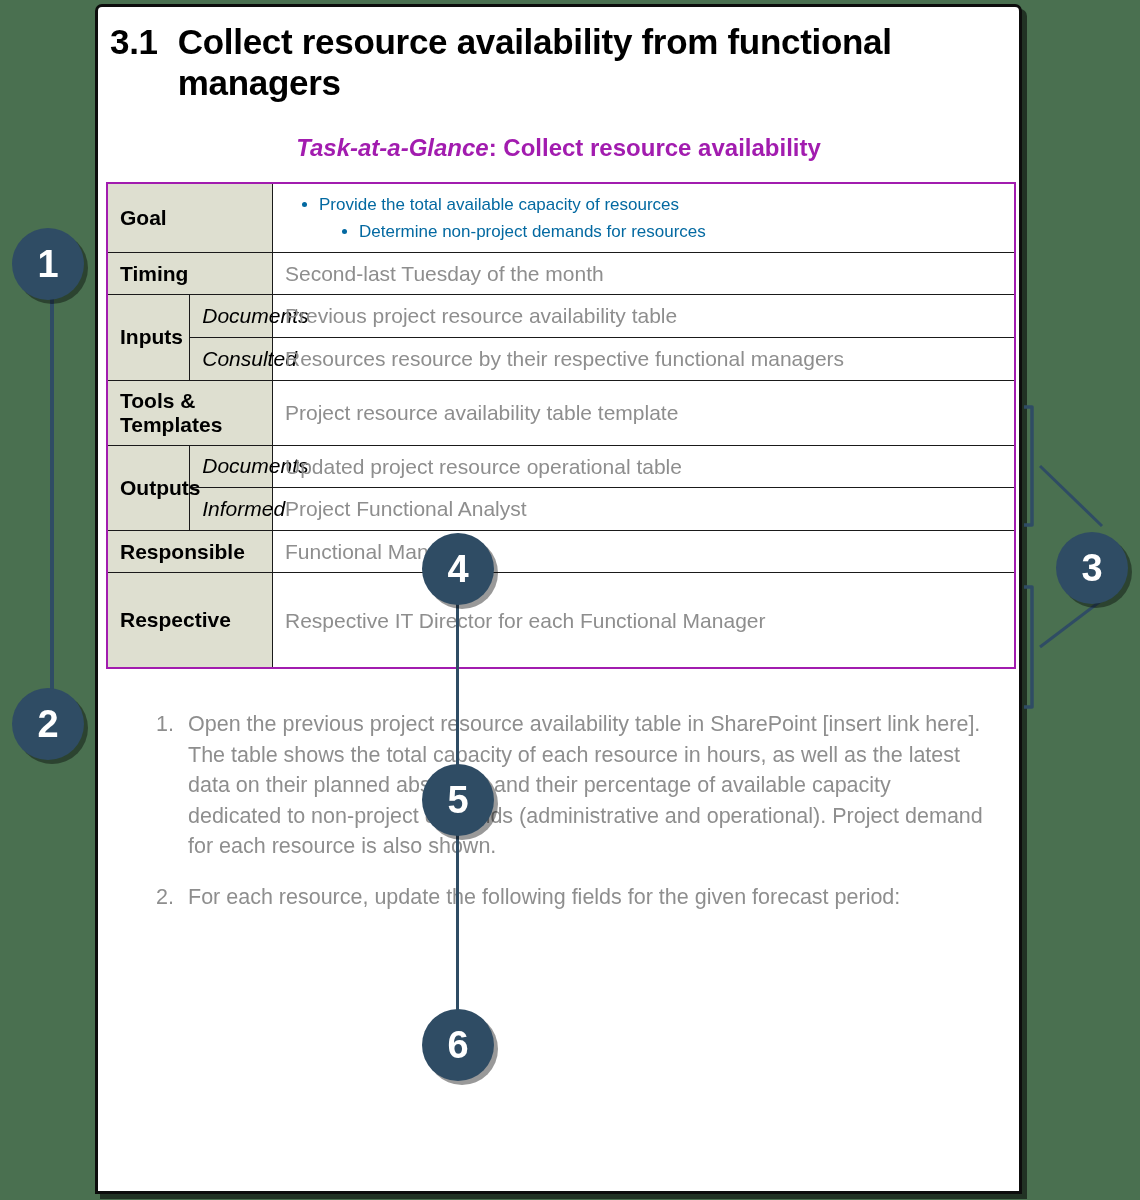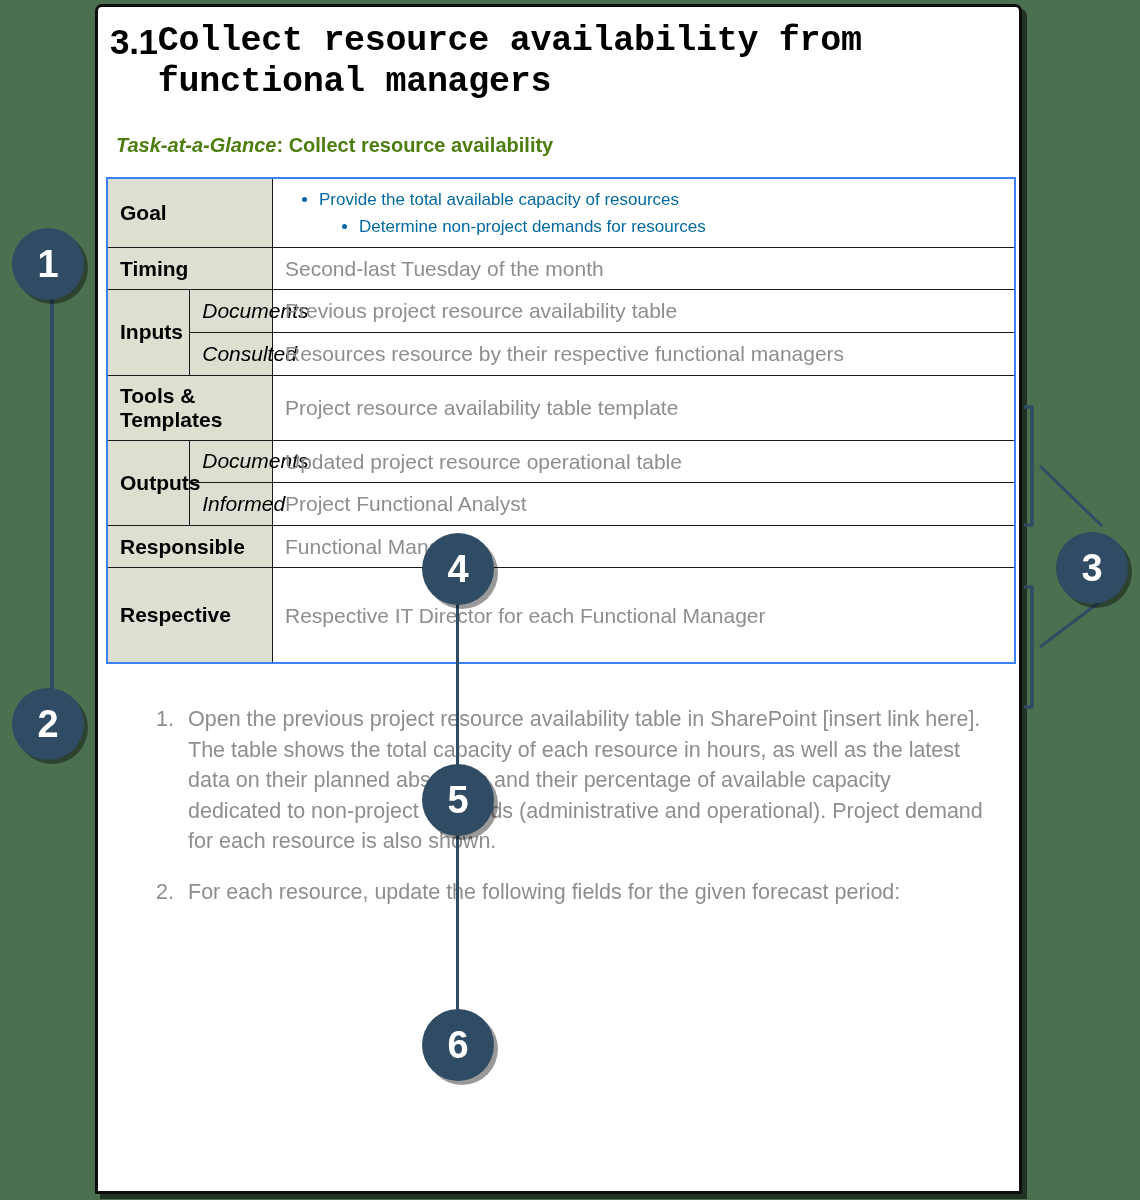--- a/index.html
+++ b/index.html
@@ -37,43 +37,44 @@
     align-items: flex-start;
     margin: 14px 22px 0 12px;
     font-size: 35px;
     font-weight: bold;
     color: #000;
     line-height: 1.18;
     letter-spacing: -0.3px;
   }
   #doc-heading .num {
     flex: 0 0 auto;
+    margin-right: 20px;
   }
   #doc-heading .txt {
     flex: 1 1 auto;
-    font-family: Liberation Mono, monospace;
   }
 
   #doc-subtitle {
-    font-size: 20px;
-    font-weight: bold;
-    color: #4d7c0f;
+    text-align: center;
+    font-size: 24px;
+    font-weight: bold;
+    color: #a21caf;
     margin: 30px 18px 20px 18px;
   }
   #doc-subtitle .ital {
     font-style: italic;
   }
 
   
   #tag-table {
     border-collapse: collapse;
     table-layout: fixed;
     margin: 0 10px 0 8px;
     width: 910px;
-    border: 2px solid #3b82f6;
+    border: 2px solid #a21caf;
   }
   #tag-table td {
     border: 1.5px solid #1a1a1a;
     padding: 8px 12px;
     vertical-align: middle;
     font-size: 21px;
   }
   td.lbl {
     background: #dedfd0;
     font-weight: bold;

